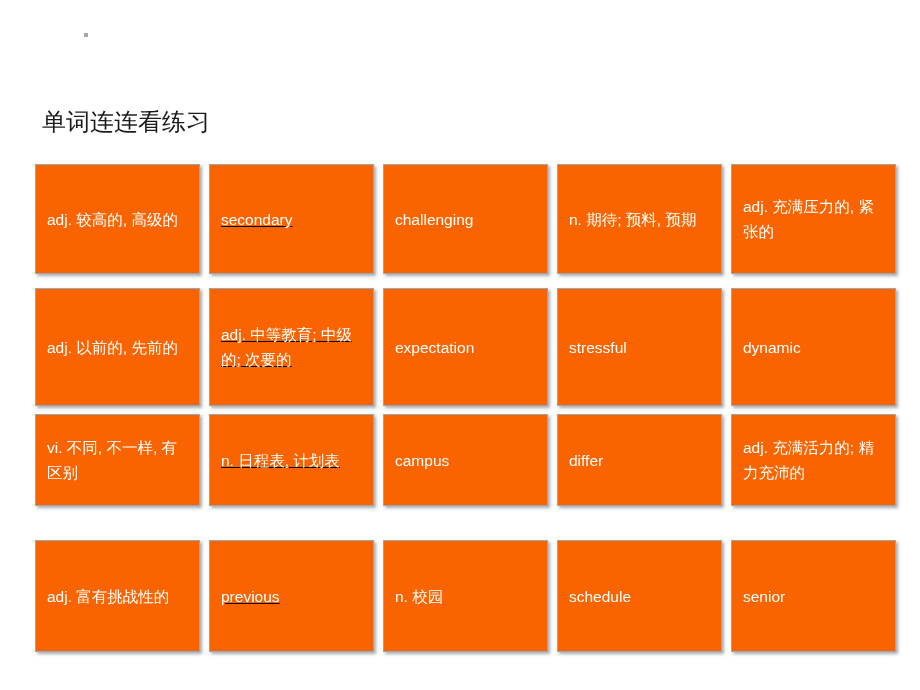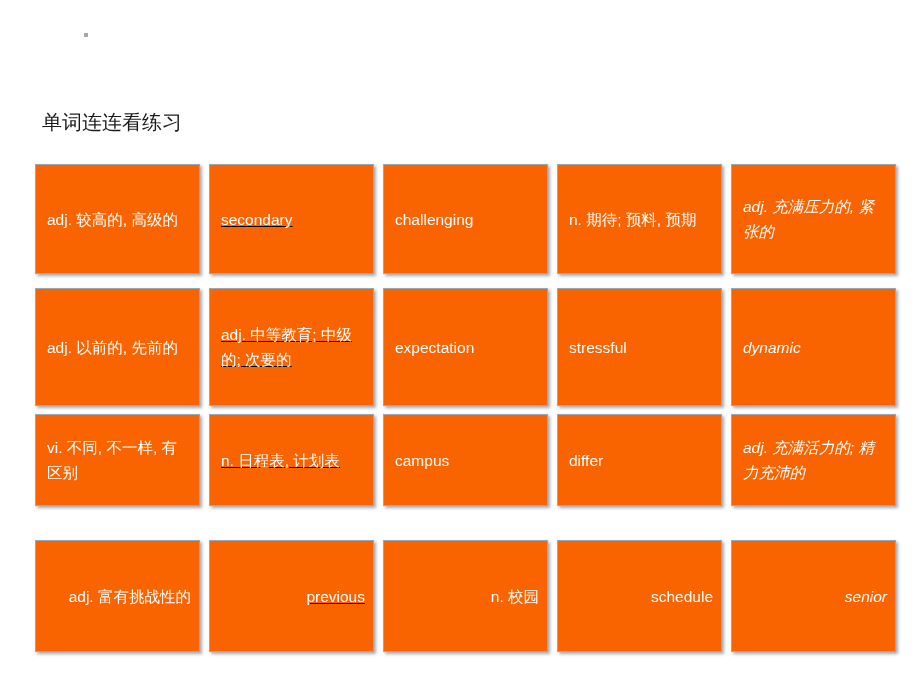--- a/index.html
+++ b/index.html
@@ -27,21 +27,21 @@
     width: 4px;
     height: 4px;
     background: #a6a6a6;
   }
 
   #slide-title {
     position: absolute;
     left: 42px;
     top: 109px;
     font-family: "Liberation Serif", "DejaVu Serif", serif;
-    font-size: 20px;
+    font-size: 24px;
     line-height: 26px;
     color: #1a1a1a;
     white-space: nowrap;
     letter-spacing: 0px;
   }
 
   
   #card-grid {
     position: absolute;
     left: 35px;
@@ -50,40 +50,40 @@
     height: 488px;
   }
   .grid-row {
     position: absolute;
     left: 0;
     width: 862px;
   }
   .grid-row.r0 { top: 0px;   height: 110px; }
   .grid-row.r1 { top: 124px; height: 118px; border-radius: 13px; }
   .grid-row.r2 { top: 250px; height: 92px; }
-  .grid-row.r3 { top: 376px; height: 112px; text-align: right; }
+  .grid-row.r3 { top: 376px; height: 112px; }
 
   .card {
     position: absolute;
     top: 0;
     height: 100%;
     width: 165px;
     background: #fa6400;
     border: 1px solid #9aa7b5;
     box-sizing: border-box;
     box-shadow: 2px 2px 3px rgba(110,120,132,0.62);
     display: flex;
     align-items: center;
     overflow: hidden;
   }
   .card.c0 { left: 0px; }
   .card.c1 { left: 174px; text-decoration: underline; }
   .card.c2 { left: 348px; }
   .card.c3 { left: 522px; }
-  .card.c4 { left: 696px; font-style: italic; }
+  .card.c4 { left: 696px; }
 
   .card-text {
     color: #ffffff;
     font-size: 15.5px;
     line-height: 25px;
     padding: 0 0 0 11px;
     padding-right: 8px;
     width: 100%;
     box-sizing: border-box;
     word-break: break-all;

